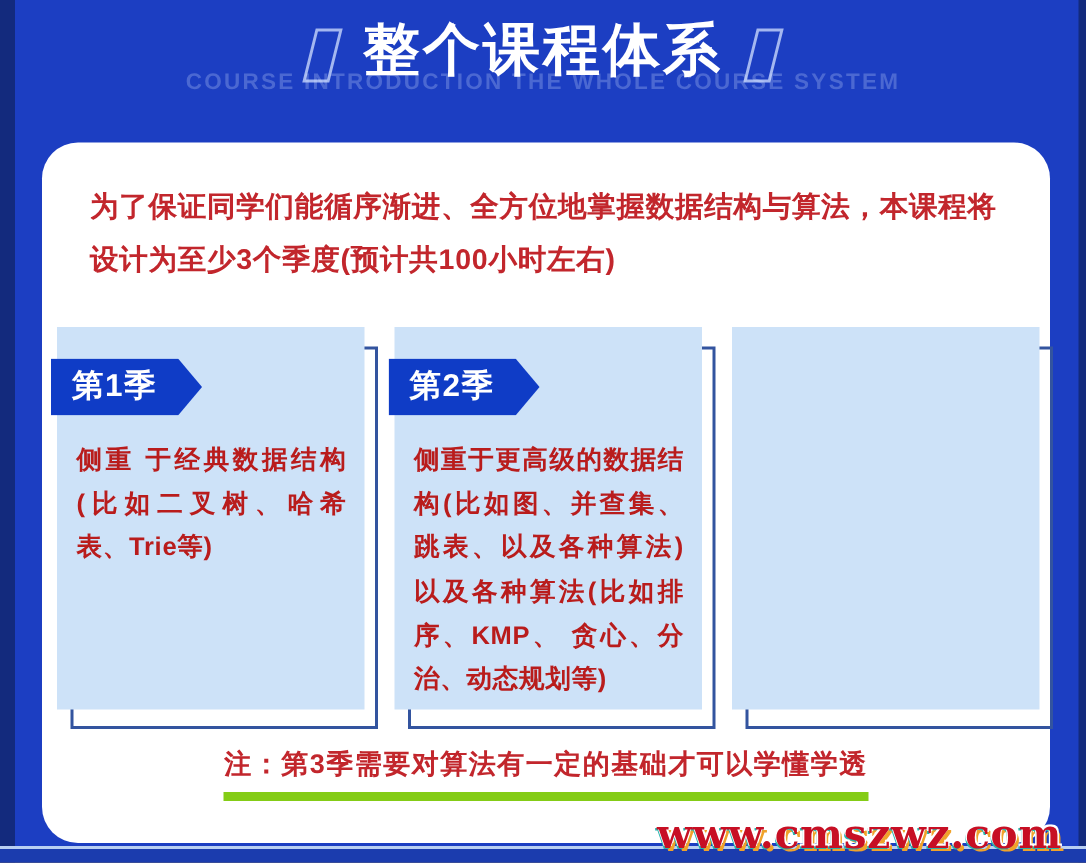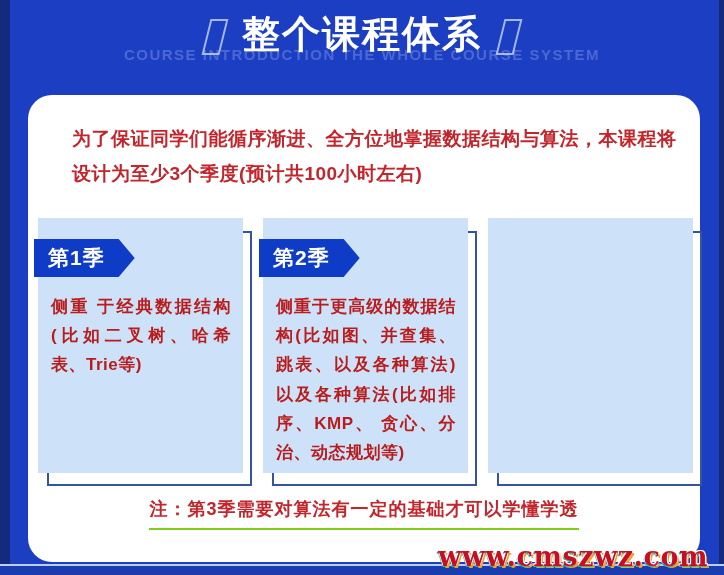--- a/index.html
+++ b/index.html
@@ -51,21 +51,21 @@
     margin-top: 4px;
   }
 
   
   .card {
     position: absolute; left: 28px; top: 95px; width: 672px; height: 467px;
     background: #ffffff; border-radius: 24px; z-index: 2;
   }
 
   .intro {
-    position: absolute; left: 44px; top: 26px; width: 622px;
+    position: absolute; left: 32px; top: 26px; width: 622px;
     color: #c2262c; font-size: 19px; font-weight: 600;
     line-height: 1.85; letter-spacing: 0.5px;
     text-align: left;
   }
 
   
   .season {
     position: absolute; top: 123px; width: 205px; height: 255px;
   }
   .season-1 { left: 10px; }
@@ -97,21 +97,21 @@
 
   
   .note {
     position: absolute; left: 0; top: 402px; width: 100%;
     text-align: center;
   }
   .note span {
     display: inline-block;
     color: #c2262c; font-size: 18px; font-weight: bold;
     letter-spacing: 1px;
-    border-bottom: 2px solid #84cc16;
+    border-bottom: 6px solid #84cc16;
     padding-bottom: 7px;
   }
 
   
   .watermark {
     position: absolute; right: 0px; top: 541px; z-index: 9;
     font-family: "DejaVu Serif", "Liberation Serif", serif;
     font-size: 27px; font-weight: bold; letter-spacing: 0.5px;
     color: #c70f24;
     text-shadow:

